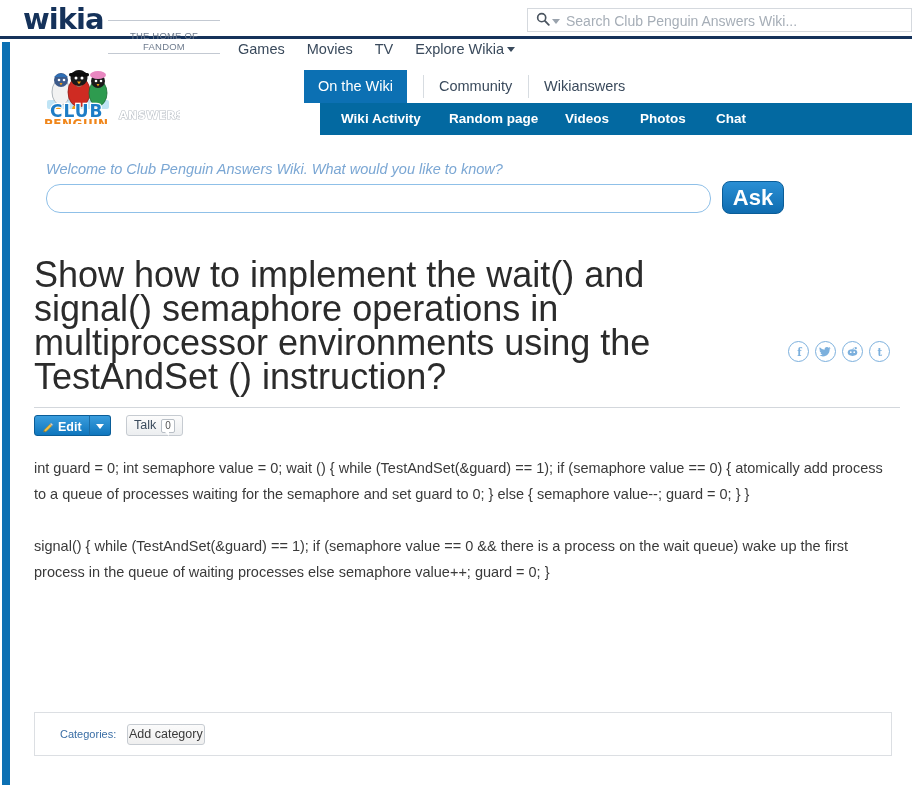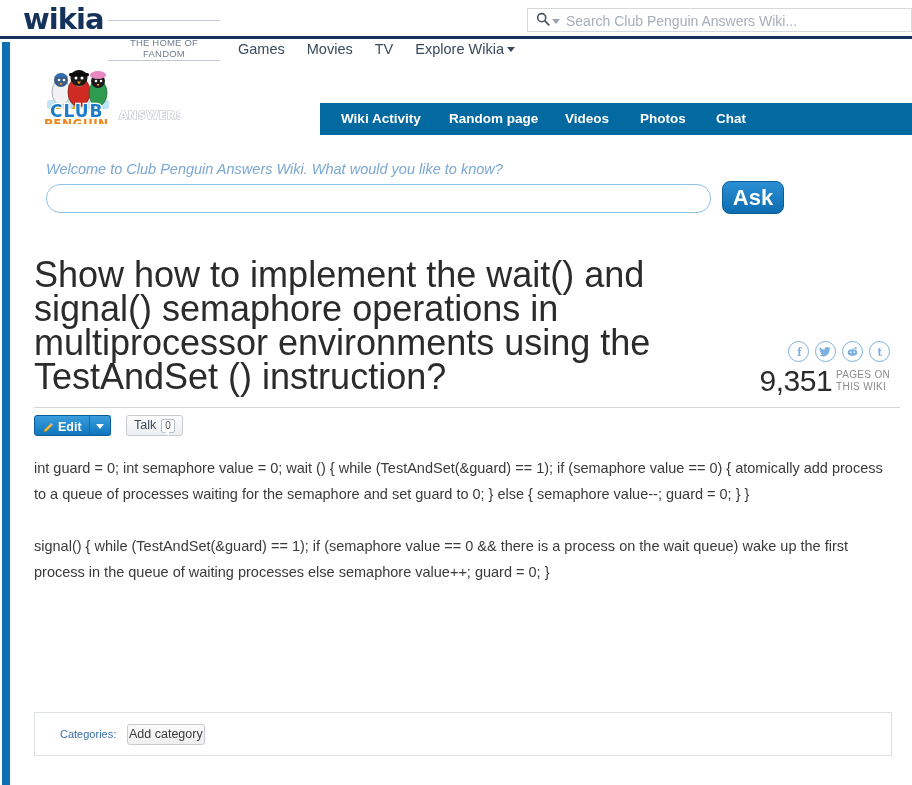--- a/index.html
+++ b/index.html
@@ -37,21 +37,21 @@
     line-height: 29px;
   }
   .tagline {
     position: absolute;
     left: 108px; top: 20px;
     font-size: 9.5px;
     letter-spacing: 0.2px;
     color: #6f7c8e;
     border-top: 1px solid #c3c9d2;
     border-bottom: 1px solid #c3c9d2;
-    padding: 16px 0 1px 0;
+    padding: 9px 0 1px 0;
     width: 112px;
     text-align: center;
     font-family: "Liberation Sans", sans-serif;
   }
   .gnav-links {
     position: absolute;
     left: 238px; top: 13px;
     font-size: 14.5px;
     color: #3a4a5c;
     margin-top: 28px;
@@ -471,20 +471,27 @@
         <text x="9" y="70" fill="#f0861a" stroke="#ffffff" stroke-width="2" paint-order="stroke" letter-spacing="0.5">PENGUIN</text>
       </g>
 
       <g font-family="DejaVu Sans" font-weight="bold" font-size="11">
         <text x="84" y="61" fill="#ffffff" stroke="#b9bfc6" stroke-width="1.2" paint-order="stroke" letter-spacing="0.5">ANSWERS</text>
       </g>
     </svg>
   </div>
 
   <div class="wikinav">
+    <div class="tabrow">
+      <div class="tab active" style="left:0px;">On the Wiki</div>
+      <div class="tab-sep" style="left:119px;"></div>
+      <div class="tab" style="left:121px;">Community</div>
+      <div class="tab-sep" style="left:224px;"></div>
+      <div class="tab" style="left:226px;">Wikianswers</div>
+    </div>
     <div class="subnav">
       <div class="subnav-item" style="left:21px;">Wiki Activity</div>
       <div class="subnav-item" style="left:129px;">Random page</div>
       <div class="subnav-item" style="left:245px;">Videos</div>
       <div class="subnav-item" style="left:320px;">Photos</div>
       <div class="subnav-item" style="left:396px;">Chat</div>
     </div>
 
   </div>
 
@@ -514,27 +521,20 @@
         <path d="M9 5.6 L11.8 3.6" stroke="#7cb0dd" stroke-width="1" fill="none"></path>
       </svg>
     </div>
     <div class="social-btn">
       <svg viewBox="0 0 18 18" width="14" height="14">
           <text x="5.8" y="13.8" font-family="DejaVu Serif" font-size="13" font-weight="bold" fill="#7cb0dd">t</text>
         </svg>
     </div>
   </div>
 
-  <div class="pages-count">
-    <span class="pages-number">9,351</span>
-    <span class="pages-label">
-      <span>PAGES ON</span><br>
-      <span>THIS WIKI</span>
-    </span>
-  </div>
 
   <div class="title-rule"></div>
 
   <div class="edit-btn">
     <svg width="12" height="12" viewBox="0 0 14 14">
       <path d="M2 11.5 L2.7 9.2 L9.6 2.3 L11.6 4.3 L4.7 11.2 Z" fill="#f5c042" stroke="#b98b18" stroke-width="0.7"></path>
       <path d="M9.6 2.3 L10.7 1.2 L12.7 3.2 L11.6 4.3 Z" fill="#d9d9d9" stroke="#9a9a9a" stroke-width="0.6"></path>
       <path d="M2 11.5 L2.6 10.3 L3.3 11 Z" fill="#4a4a4a"></path>
     </svg>
     <span>Edit</span>

